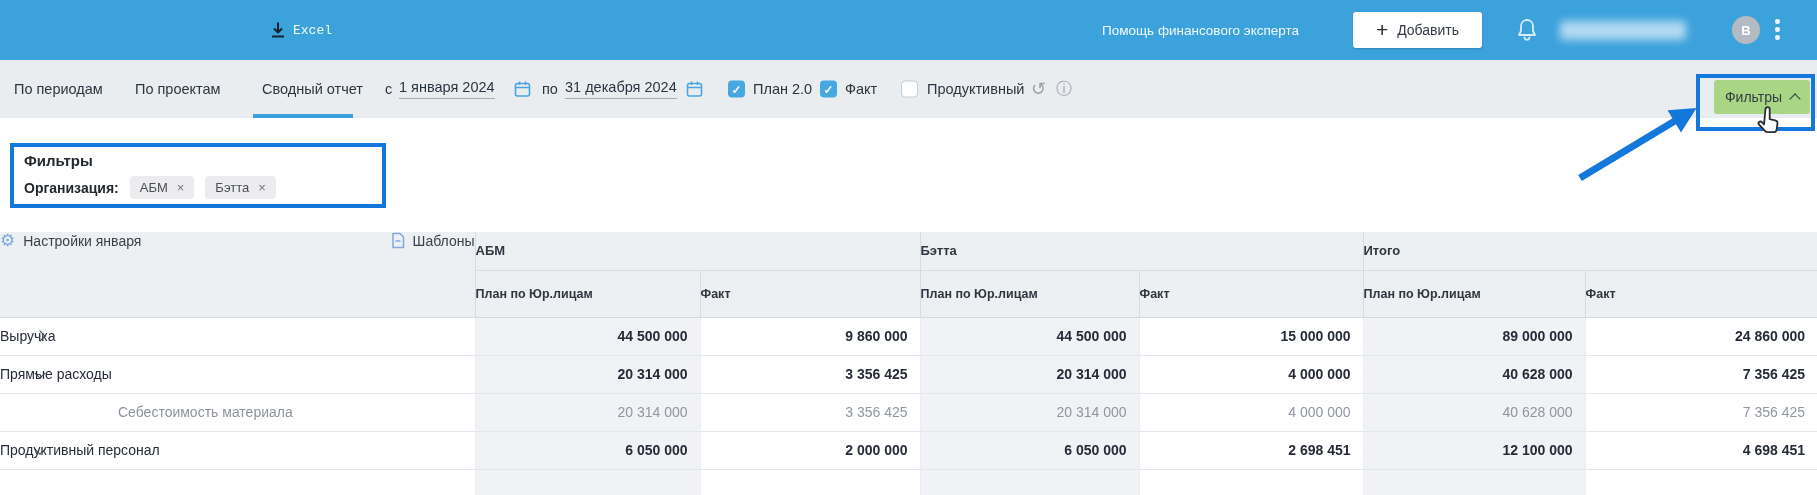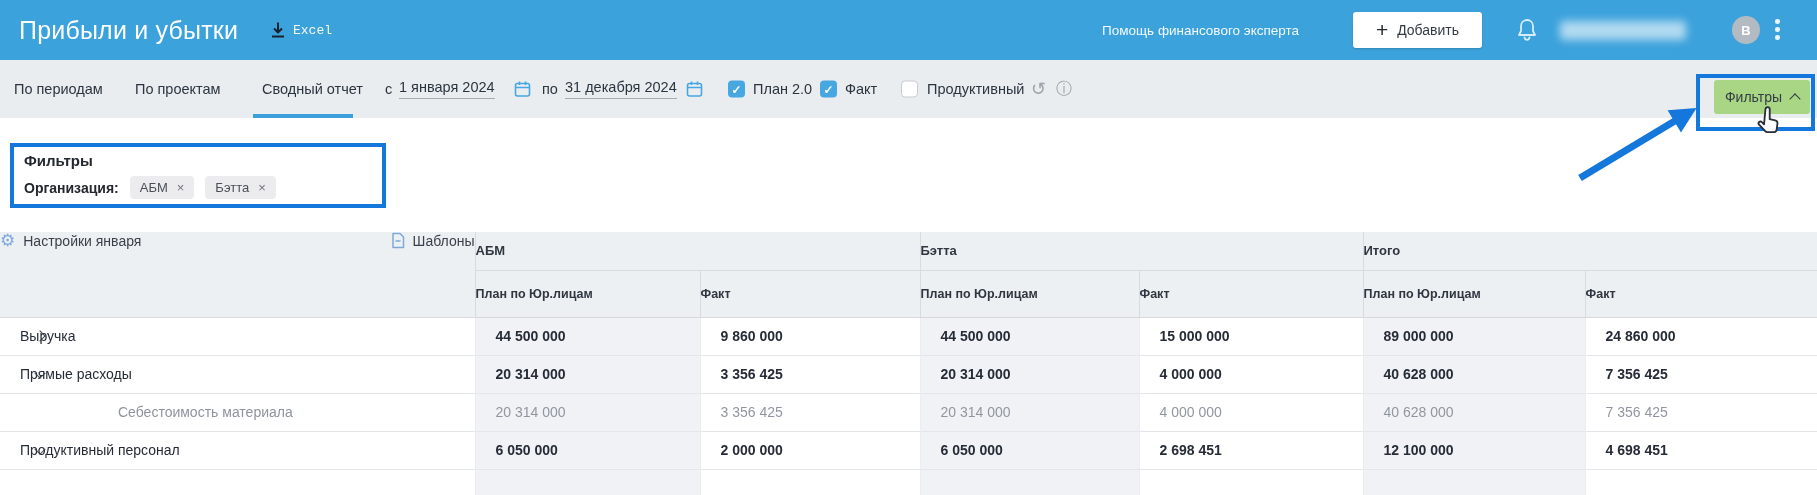--- a/index.html
+++ b/index.html
@@ -58,22 +58,22 @@
   table.report{position:absolute;left:0;top:232px;width:1817px;border-collapse:collapse;table-layout:fixed;}
   table.report th,table.report td{padding:0;box-sizing:border-box;}
   .ghead th{background:#EDF0F3;font-size:13px;font-weight:bold;color:#2F3640;text-align:left;}
   .grow th{height:38px;padding-left:12px;border-bottom:1px solid #D8DCE1;border-left:1px solid #D8DCE1;vertical-align:middle;}
   .srow th{height:47px;padding-left:10px;border-bottom:1px solid #D5D9DE;border-left:1px solid #D8DCE1;
            vertical-align:middle;font-size:12.5px;}
   th.settings-cell{border-left:none;border-right:1px solid #D8DCE1;vertical-align:top;padding:14px 14px 0 14px;}
   .settings-inner{display:flex;align-items:center;justify-content:space-between;}
   .hbtn{display:flex;align-items:center;gap:8px;font-size:14px;font-weight:normal;color:#3A414B;cursor:pointer;white-space:nowrap;}
   .gear-glyph{font-size:17px;color:#7FA8DA;line-height:1;}
-  tr.data td{height:38px;border-top:1px solid #E3E6EA;vertical-align:middle;font-size:14px;color:#262C37;padding-left:20px;}
-  tr.data td.num{text-align:left;padding-right:12px;font-weight:600;border-left:1px solid #ECECF1;}
+  tr.data td{height:38px;border-top:1px solid #E3E6EA;vertical-align:middle;font-size:14px;color:#262C37;}
+  tr.data td.num{text-align:right;padding-right:12px;font-weight:600;border-left:1px solid #ECECF1;}
   tr.data td.plan{background:#F1F2F6;}
   td.label-cell{position:relative;padding-left:64px;color:#2A2F3A;}
   td.label-cell.child{padding-left:118px;color:#8E939D;}
   tr.data.child td.num{color:#9096A0;font-weight:400;}
   .chev{position:absolute;left:36px;top:50%;width:7px;height:7px;
         border-right:1.8px solid #3A4048;border-bottom:1.8px solid #3A4048;display:inline-block;cursor:pointer;}
   .chev.right{transform:translateY(-50%) rotate(-45deg);}
   .chev.down{transform:translateY(-60%) rotate(45deg);}
   tr.partial td{height:40px;border-top:1px solid #E3E6EA;}
   tr.partial td.plan{background:#F1F2F6;border-left:1px solid #ECECF1;}
@@ -89,21 +89,20 @@
              border:4px solid #1377DB;pointer-events:none;}
   .annot-arrow{position:absolute;left:1558px;top:96px;pointer-events:none;}
   .cursor-hand{position:absolute;left:1752px;top:104px;pointer-events:none;}
 </style>
 </head>
 <body>
 
 <div class="screen">
 
   <div class="app-header">
-    <div class="app-title">Прибыли и убытки</div>
 
     <div class="excel-btn">
       <svg width="16" height="17" viewBox="0 0 16 17">
         <g stroke="#16222E" stroke-width="2" fill="none">
           <path d="M8 1v9"></path>
             <path d="M4 7l4 4 4-4" stroke-linejoin="round"></path>
             <path d="M2 15h12"></path>
         </g>
       </svg>
       <span class="excel-label">Excel</span>

